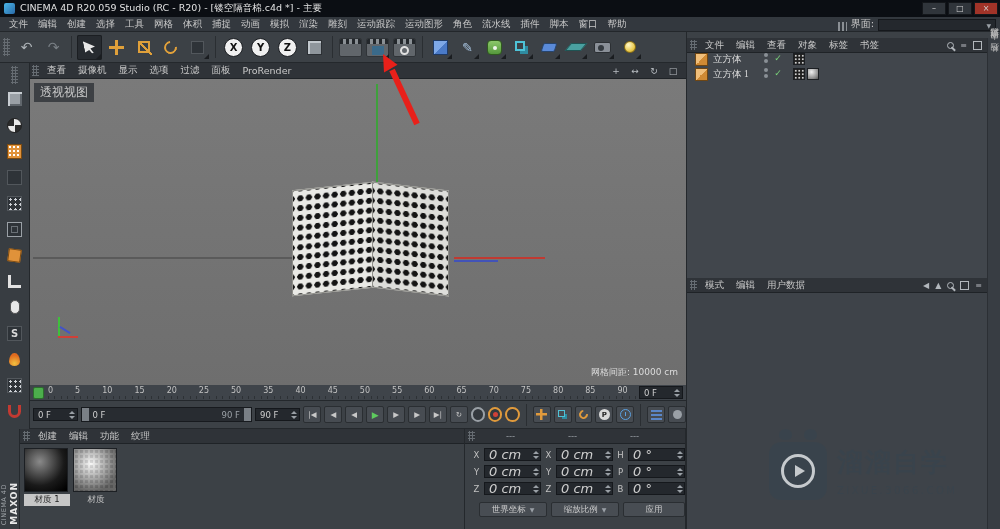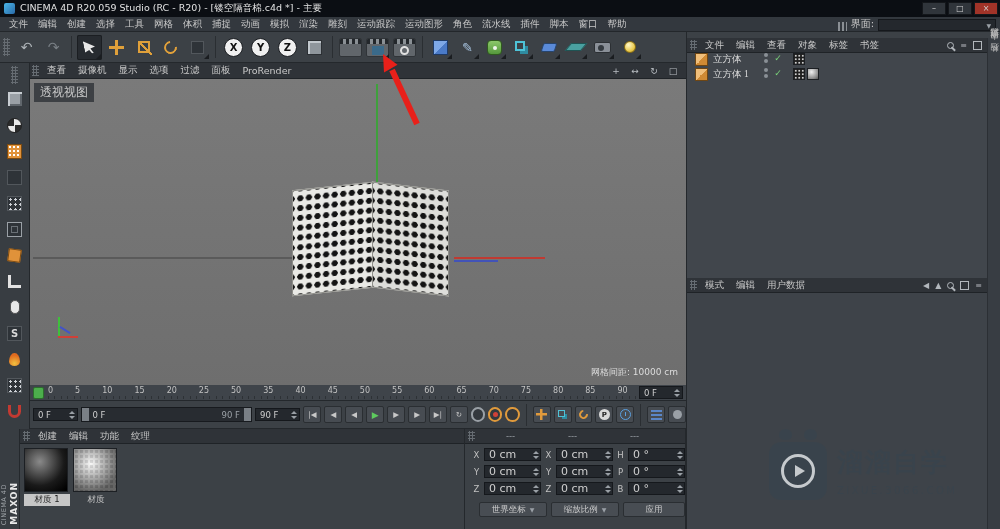--- a/index.html
+++ b/index.html
@@ -149,21 +149,21 @@
   .mat-label { margin-top:2px; font-size:8.5px; text-align:center; color:#c8c8c8; padding:0 1px; }
   .mat-label.selected { background:#c6c6c6; color:#1e1e1e; }
 
   
   #coord-panel { left:465px; top:429px; width:221px; height:100px; background:#3c4146; border-right:1px solid #24282c; }
   #coord-headers { display:flex; gap:7px; margin-left:6px; }
   .chead { width:55px; font-size:8.5px; color:#9aa0a6; text-align:center; }
   #coord-grid { display:grid; grid-template-columns:11px 57px 11px 57px 11px 57px; grid-auto-rows:15px; align-items:center; padding:3px 0 0 6px; row-gap:2px; column-gap:2px; }
   .clabel { font-size:8.5px; color:#c2c2c2; text-align:center; }
   .cfield { height:13px; background:#24282d; border:1px solid #15181c; display:flex; align-items:center; padding:0 1px 0 4px; }
-  .cfield .val { flex:1; font-size:11px; color:#cfcfcf; white-space:nowrap; }
+  .cfield .val { flex:1; font-size:13px; color:#cfcfcf; white-space:nowrap;font-style:italic; }
   #coord-buttons { display:flex; gap:4px; padding:6px 0 0 6px;justify-content:flex-end; }
   .cbtn { height:15px; background:#484d53; border:1px solid #2a2e32; border-radius:2px; font-size:8.5px; color:#cfcfcf; display:flex; align-items:center; justify-content:center; gap:4px; padding:0 6px; }
   .cbtn .arr { font-size:6px; color:#9aa0a6; }
   .cbtn.wide { width:68px; }
   .cbtn.apply { width:62px; }
 
   
   #right-panel { left:686px; top:32px; width:314px; height:497px; background:#3c4146; border-left:1px solid #24282c; }
   #om-header { position:absolute; left:0; top:6px; width:301px; }
   .ph-right { margin-left:auto; display:flex; align-items:center; gap:6px; padding-right:6px; }

